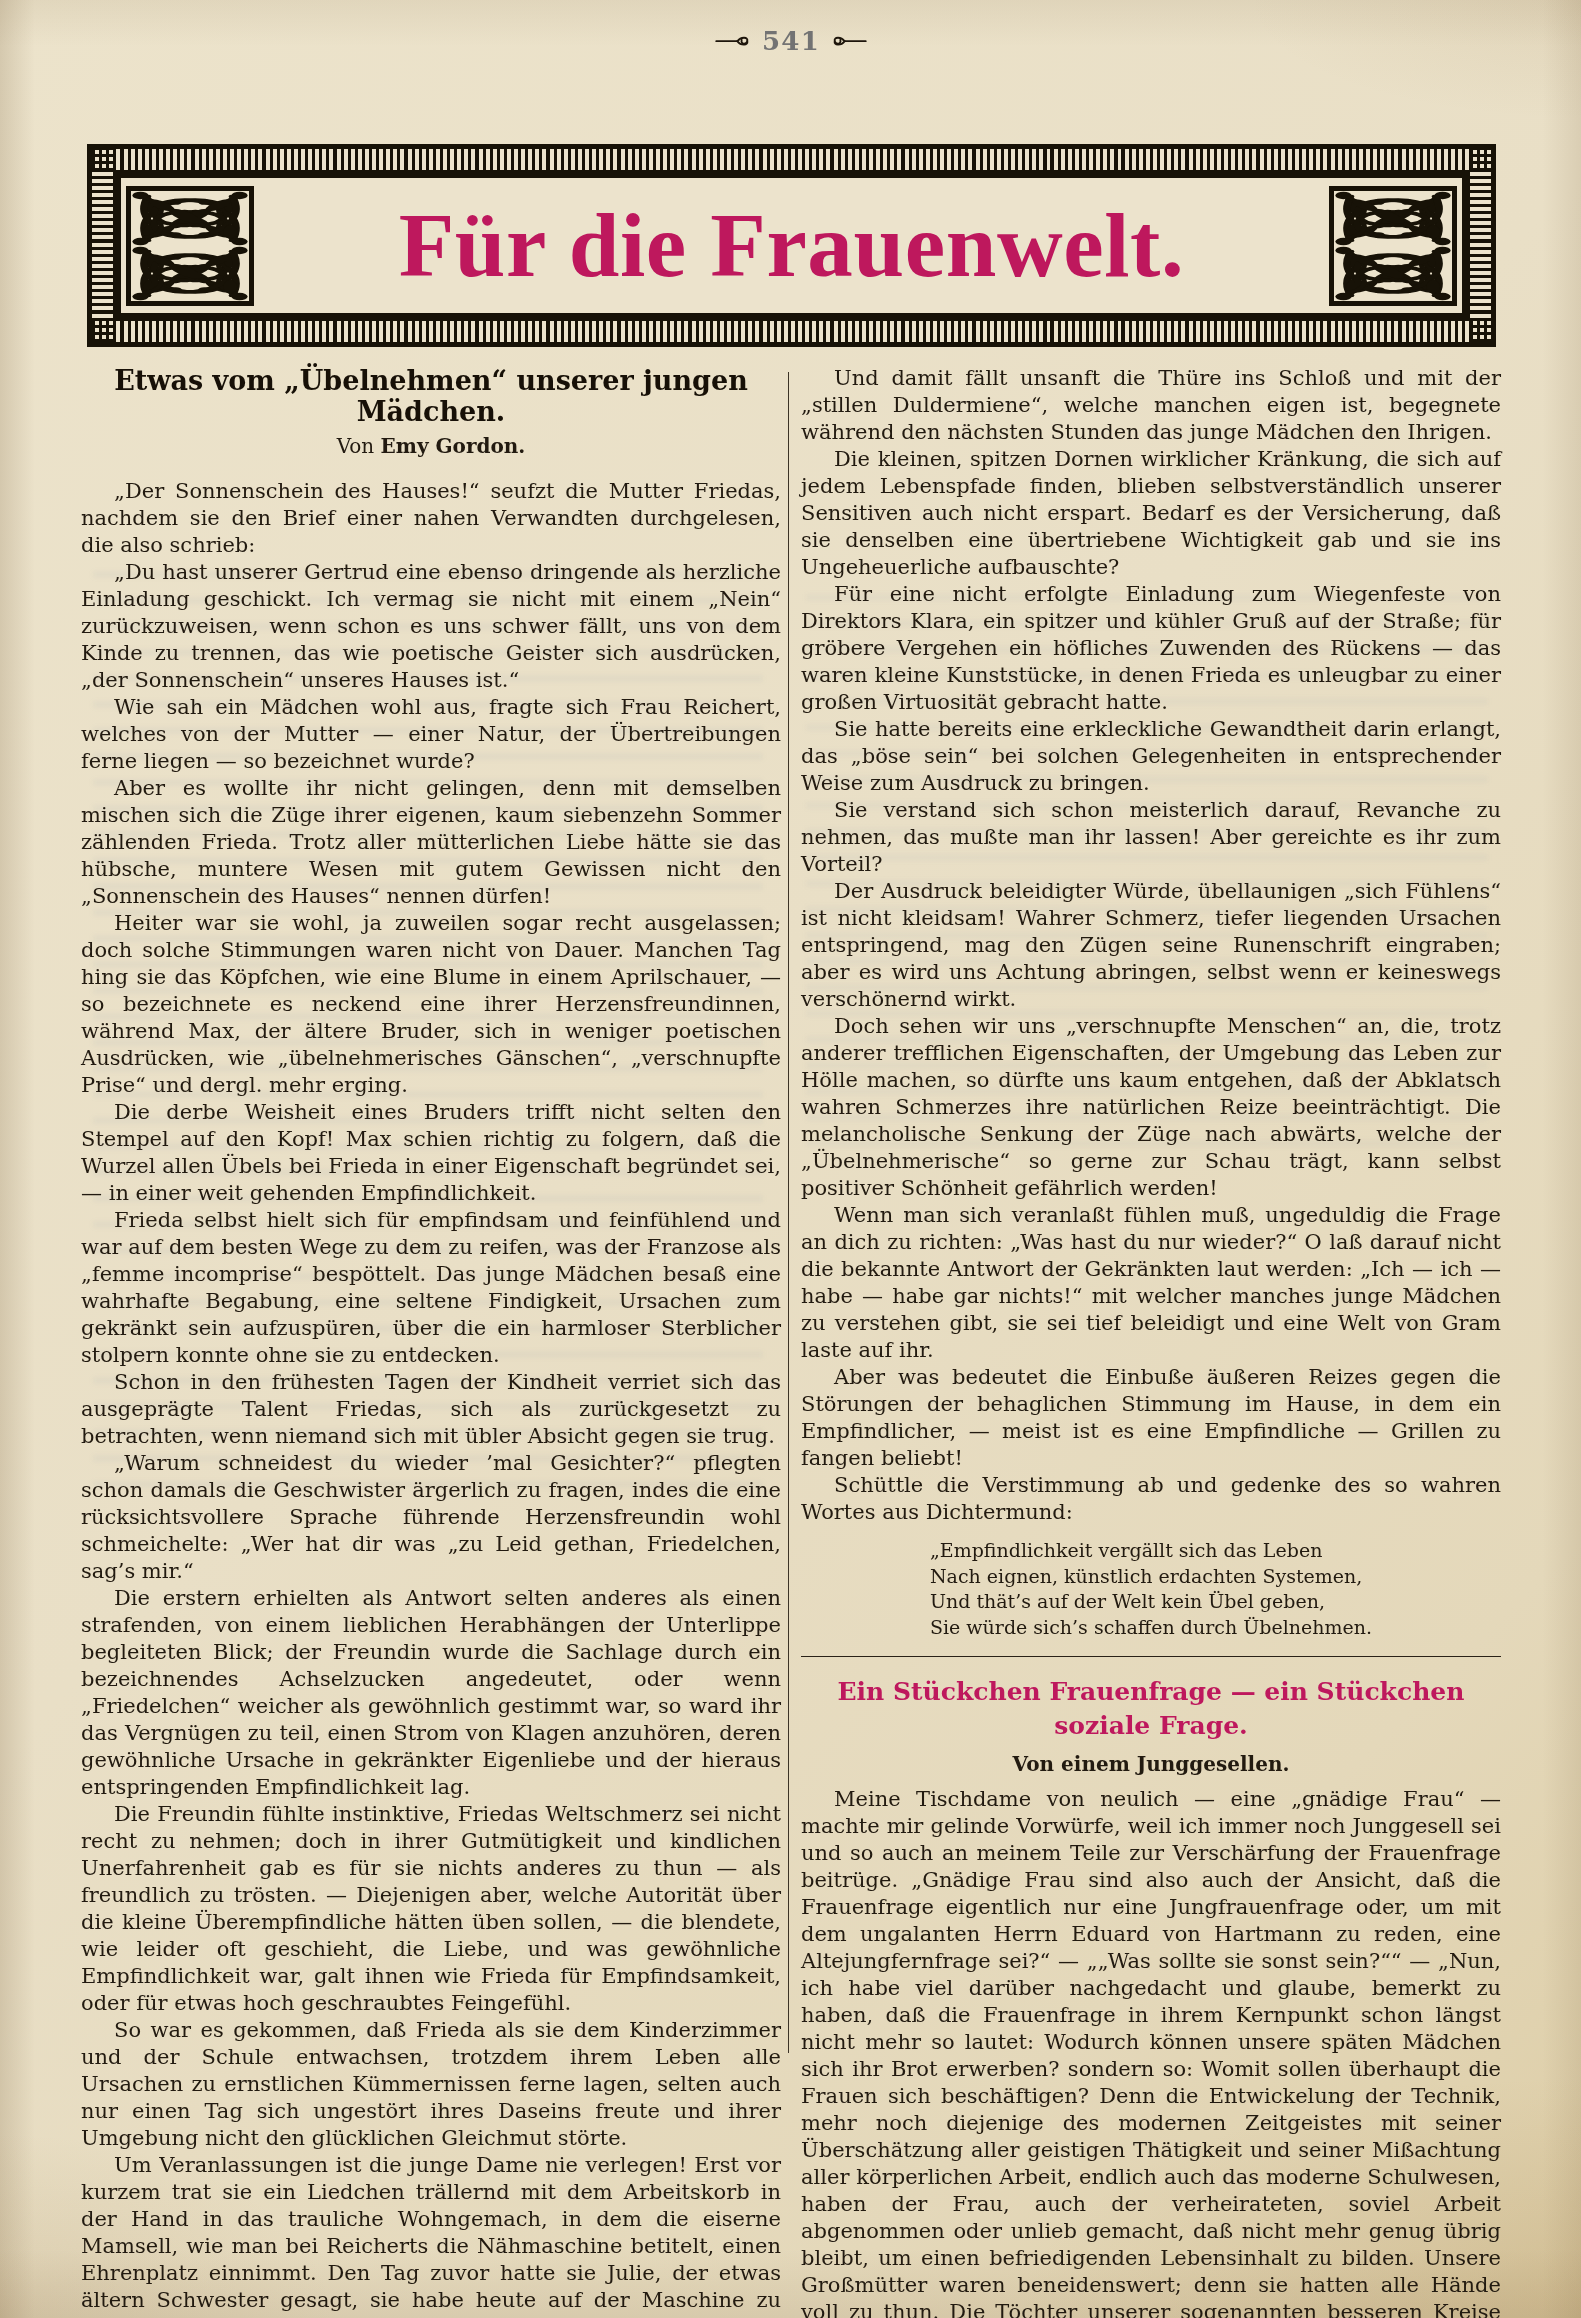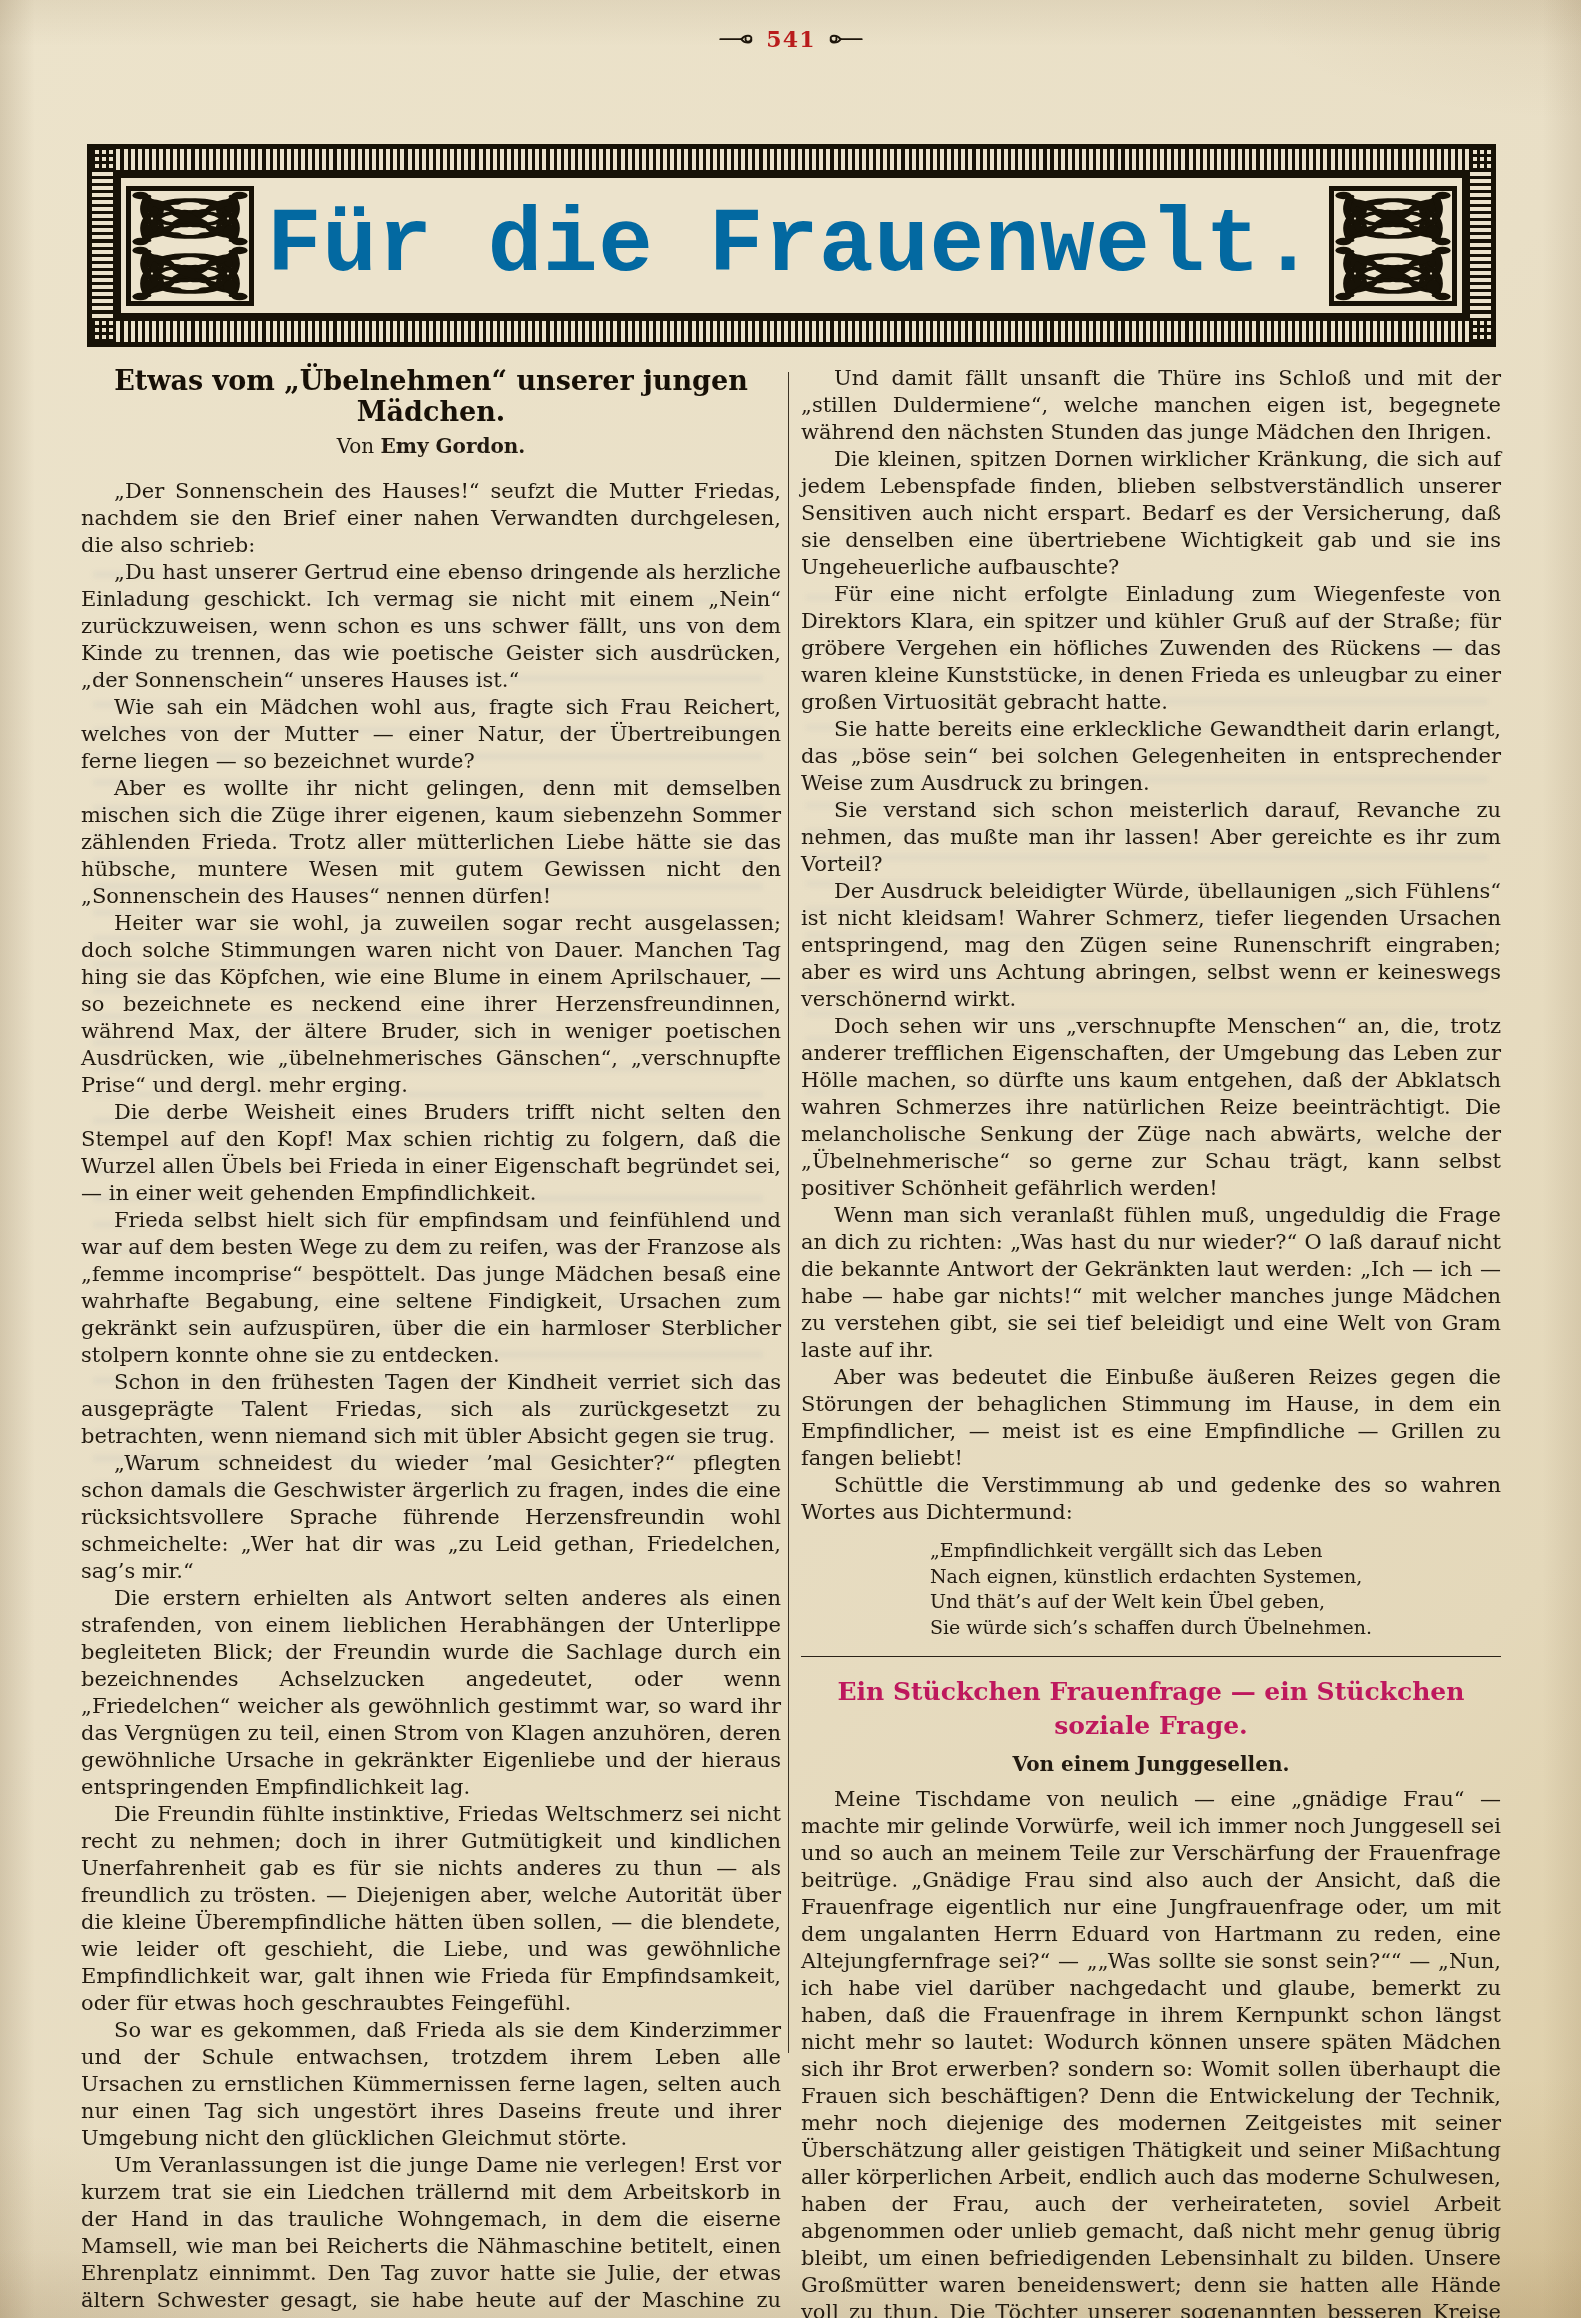--- a/index.html
+++ b/index.html
@@ -22,43 +22,43 @@
   .ghost{position:absolute;pointer-events:none;filter:blur(1.9px);z-index:1;}
   .ghost-1{left:205px;top:186px;width:651px;height:136px;
     background:repeating-linear-gradient(0deg, rgba(95,125,155,.10) 0 7.4px, transparent 7.4px 18.6px);}
   .ghost-2{left:93px;top:558px;width:670px;height:930px;
     background:repeating-linear-gradient(0deg, rgba(95,125,155,.05) 0 7.4px, transparent 7.4px 26px);}
   .ghost-3{left:806px;top:589px;width:682px;height:558px;
     background:repeating-linear-gradient(0deg, rgba(95,125,155,.045) 0 7.4px, transparent 7.4px 26px);}
 
   .page-number-row{position:absolute;top:26px;left:0;right:0;z-index:10;
     display:flex;justify-content:center;align-items:center;gap:11px;}
-  .page-number{font-size:22px;font-weight:bold;letter-spacing:1.2px;color:#b91c1c;}
+  .page-number{font-size:26px;font-weight:bold;letter-spacing:1.2px;color:#737373;}
   .flourish{display:block;}
 
   
   .banner{position:absolute;left:87px;top:144px;width:1409px;height:203px;z-index:10;
     box-sizing:border-box;border:5.6px solid #171207;background:#ece3cc;}
   .banner .st{position:absolute;}
   .st-top{top:0;left:0;right:0;height:21px;
     background:repeating-linear-gradient(90deg,#171207 0 3.1px,transparent 3.1px 7.1px);}
   .st-bottom{bottom:0;left:0;right:0;height:21px;
     background:repeating-linear-gradient(90deg,#171207 0 3.1px,transparent 3.1px 7.1px);}
   .st-left{top:0;bottom:0;left:0;width:21px;
     background:repeating-linear-gradient(0deg,#171207 0 3.1px,transparent 3.1px 7.1px);}
   .st-right{top:0;bottom:0;right:0;width:21px;
     background:repeating-linear-gradient(0deg,#171207 0 3.1px,transparent 3.1px 7.1px);}
   .banner-inner{position:absolute;inset:21px;border:8px solid #171207;background:#ece3cc;
     display:flex;align-items:center;justify-content:space-between;padding:0 5px;}
   .ornament{width:128px;height:120px;box-sizing:border-box;border:5.6px solid #171207;
     background:#ece3cc;flex:0 0 auto;}
   .ornament svg{width:100%;height:100%;display:block;}
   .banner-title{flex:1 1 auto;text-align:center;margin:0;font-weight:bold;
-    font-size:91px;line-height:1;letter-spacing:0.6px;color:#0369a1;
-    font-family:Liberation Mono, monospace;}
+    font-size:91px;line-height:1;letter-spacing:0.6px;color:#be185d;
+    font-family:Liberation Serif, serif;}
 
   
   .col{position:absolute;top:365px;width:700px;z-index:10;
     font-size:21px;line-height:27px;text-align:justify;
     hyphens:auto;-webkit-hyphens:auto;}
   .col-left{left:81px;}
   .col-right{left:801px;}
   .col p{margin:0;text-indent:33px;}
   .col-divider{position:absolute;left:788px;top:372px;width:1.2px;height:1681px;
     background:#3c332६;background:#3c3326;z-index:10;}

